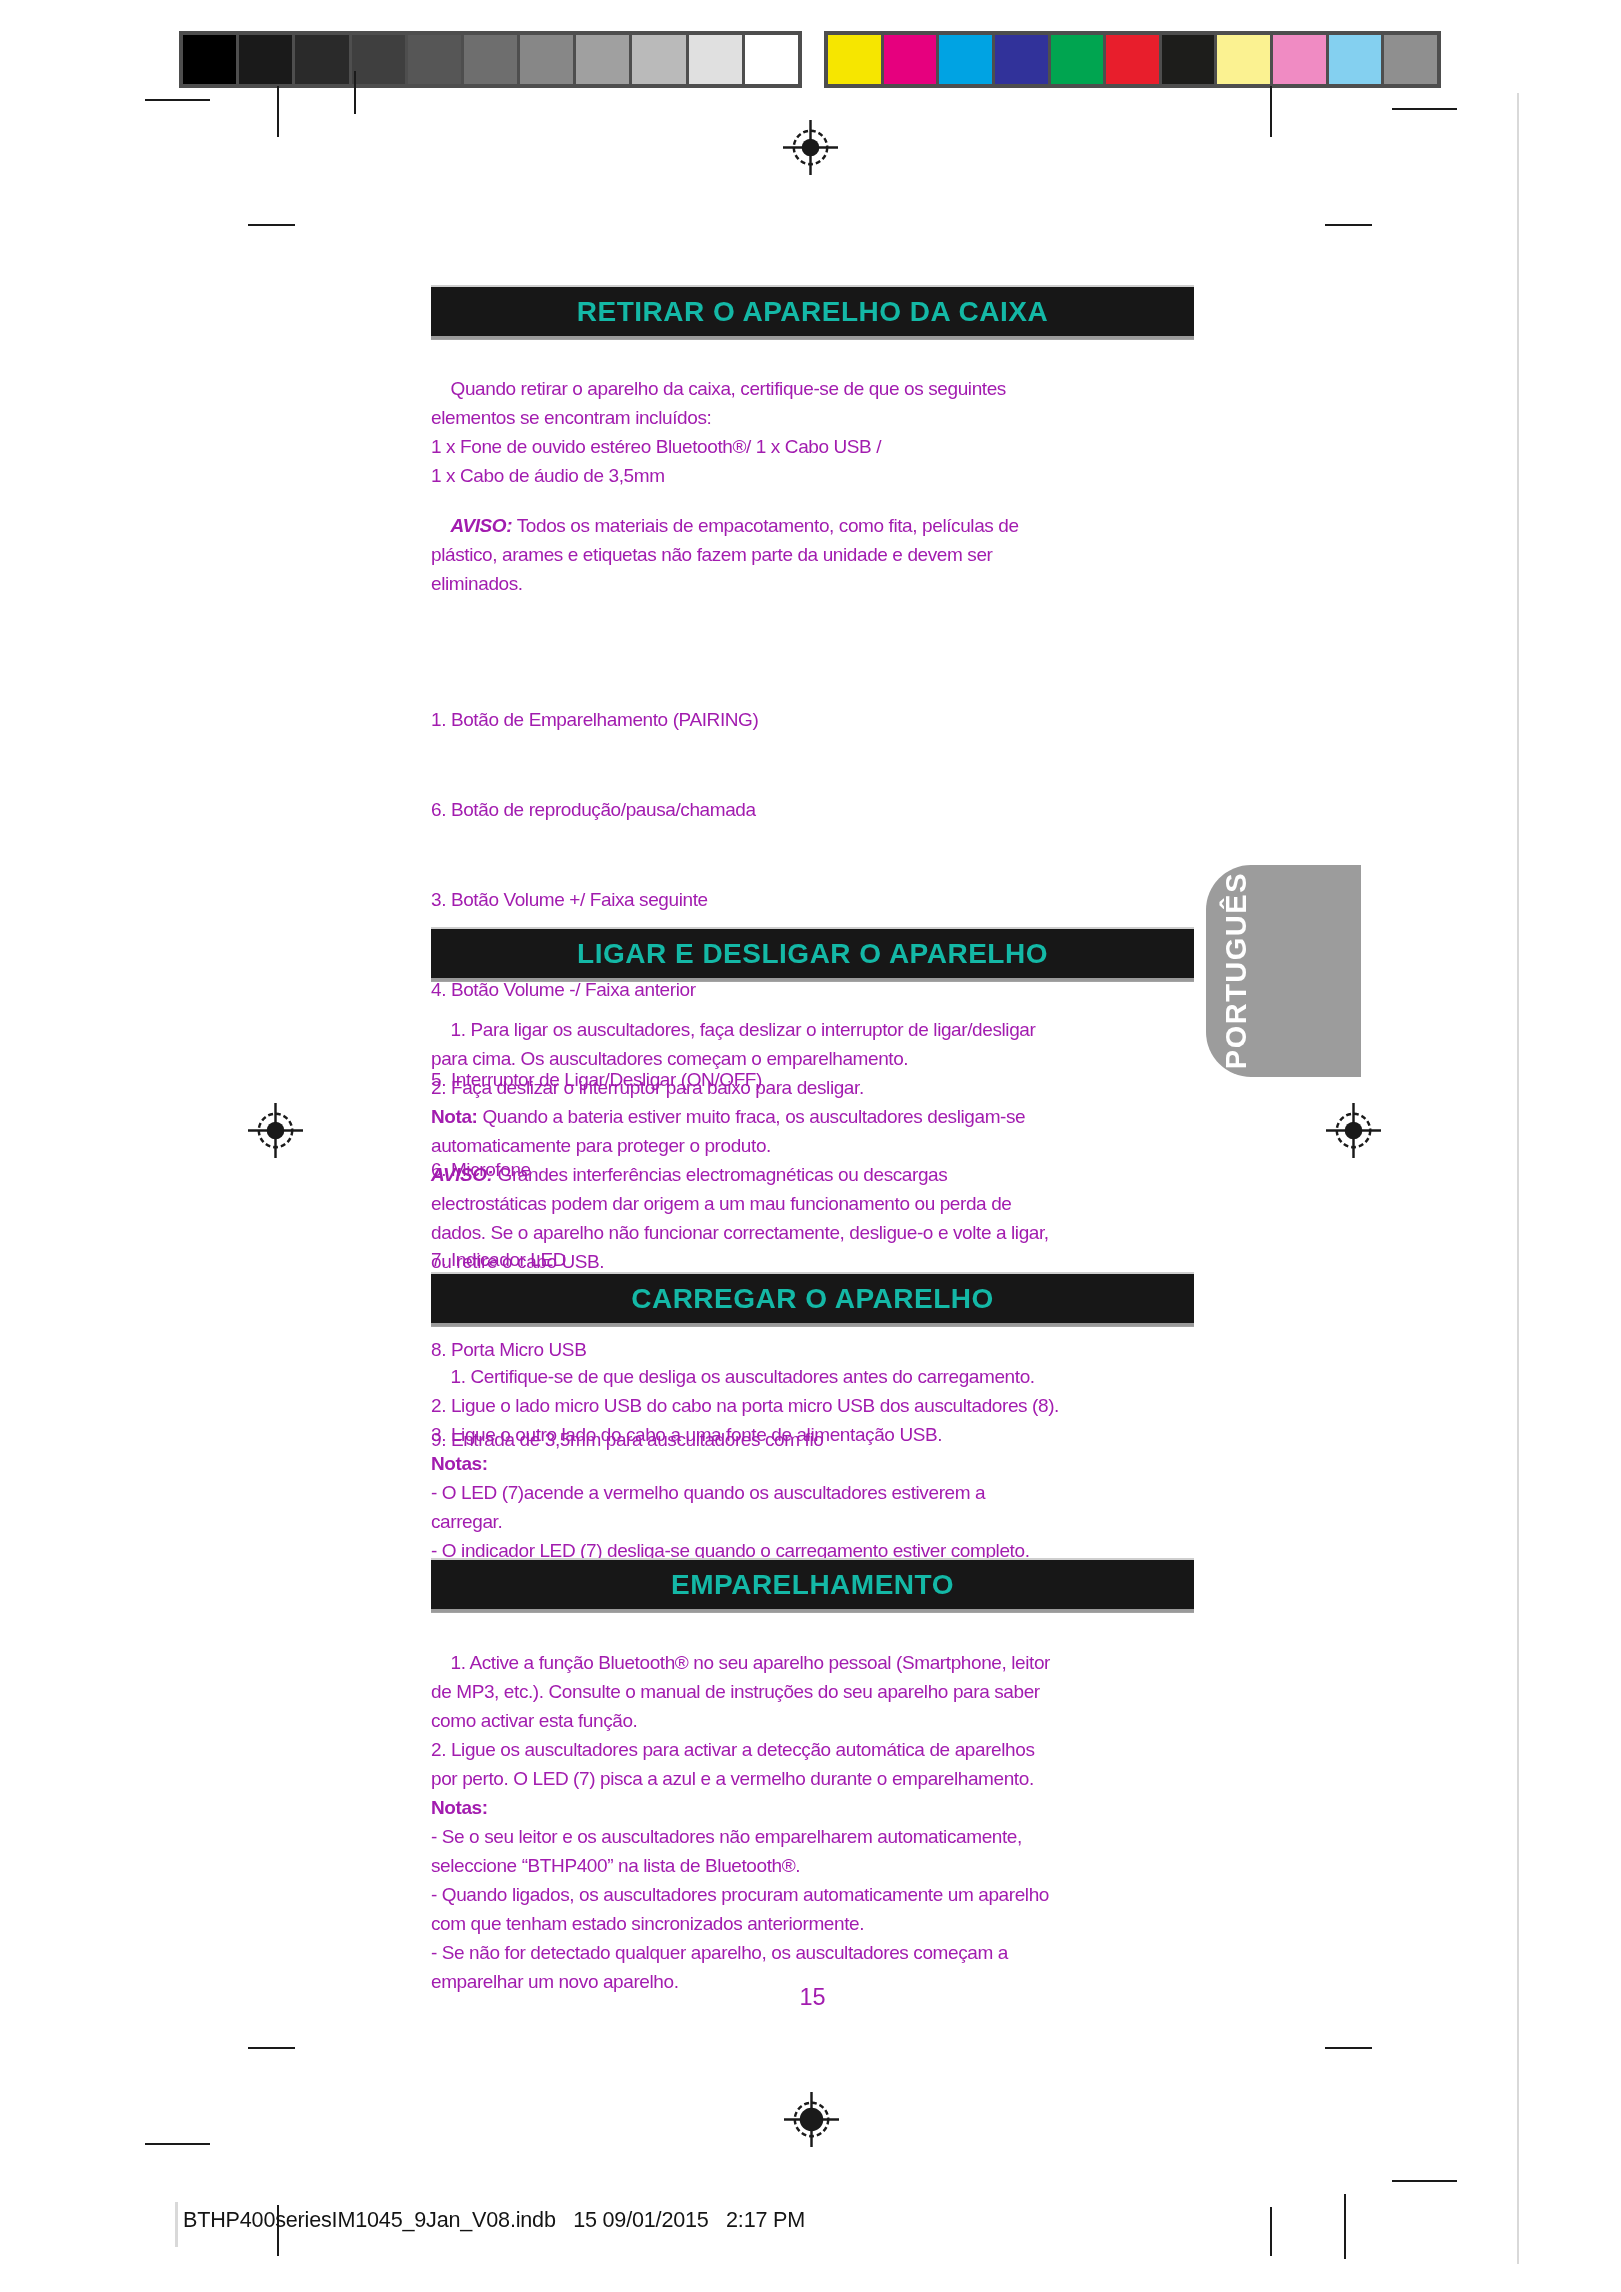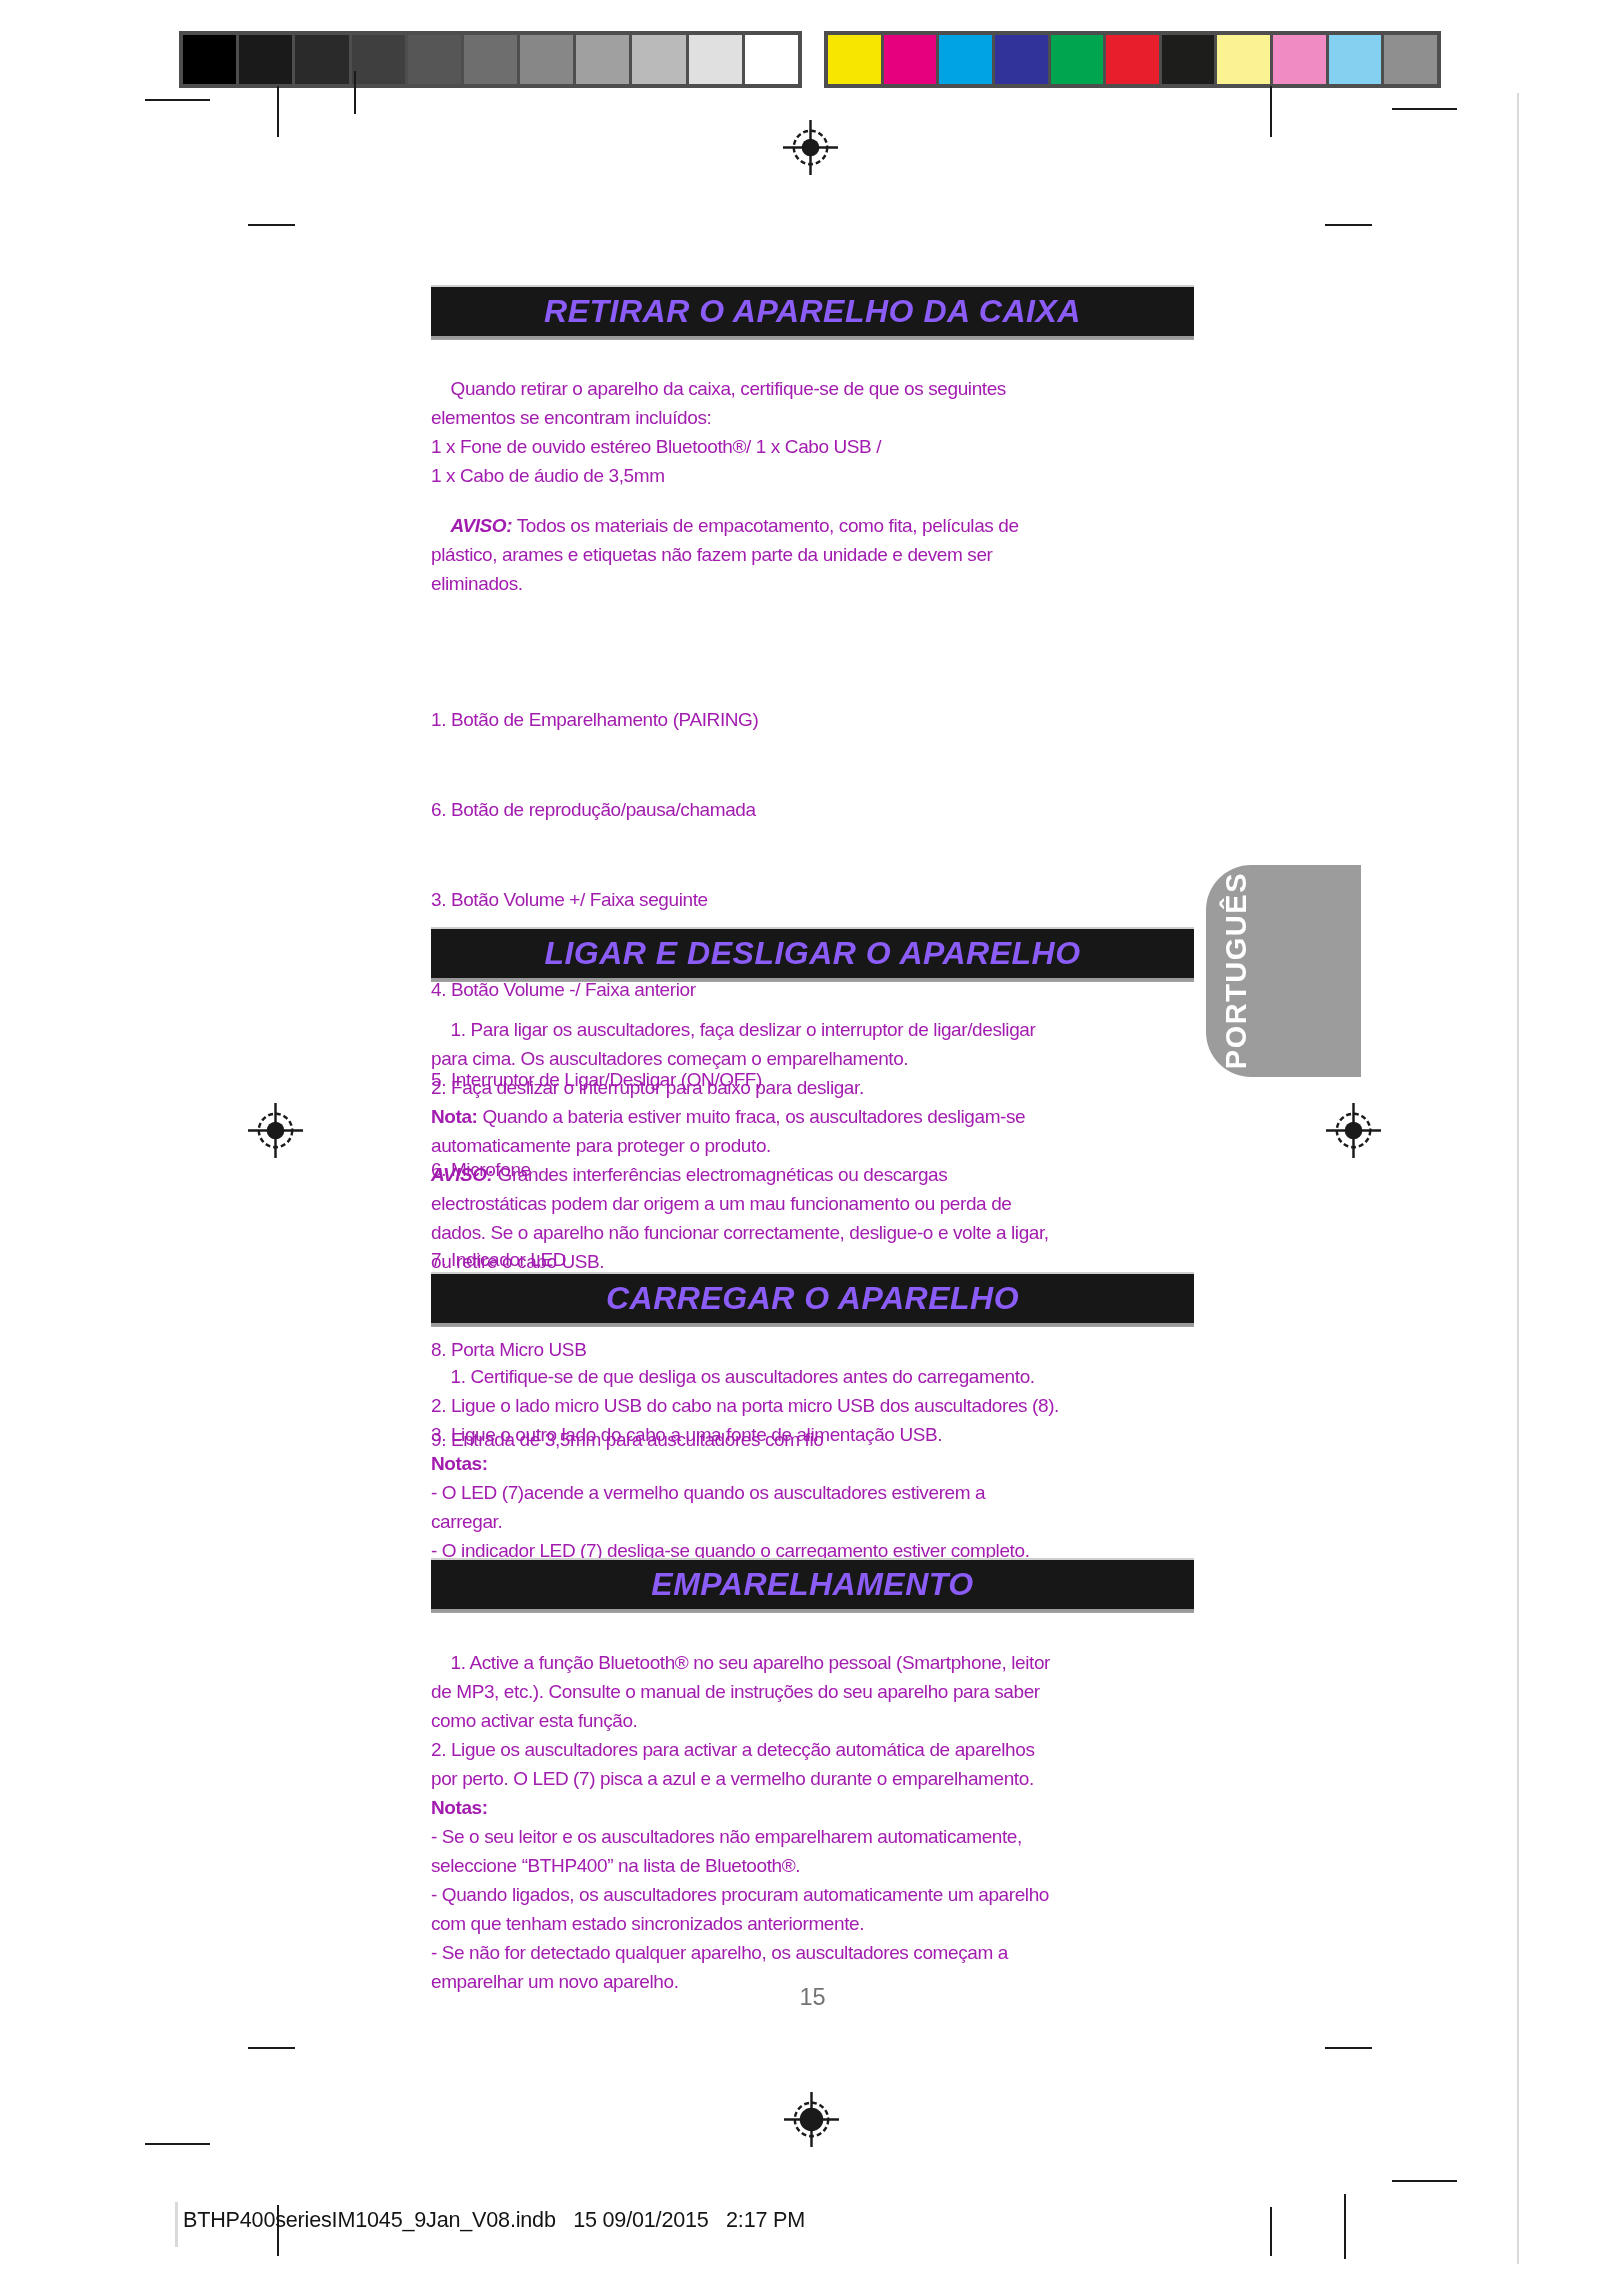--- a/index.html
+++ b/index.html
@@ -15,38 +15,38 @@
 
   
   .mk{position:absolute;background:#1a1a1a;}
   .mk.light{background:#d9d9d9;}
   .xhair{position:absolute;width:55px;height:55px;}
 
   
   .bar{position:absolute;left:431px;width:763px;height:51px;background:#171717;
        border-top:2.9px solid #cfcfcf;box-sizing:border-box;box-shadow:0 3.9px 0 #9a9a9a;
        display:flex;align-items:center;justify-content:center;}
-  .bar span{color:#8b5cf6;font-weight:bold;font-size:32px;letter-spacing:0.5px;font-style:italic;}
+  .bar span{color:#14b8a6;font-weight:bold;font-size:28px;letter-spacing:0.5px;}
 
   
   .body-text{position:absolute;left:431px;width:804px;font-size:19px;line-height:29px;
              letter-spacing:-0.4px;white-space:pre;color:#a21caf;}
   .body-text.list{line-height:30px;}
   .b{font-weight:bold;}
   .bi{font-weight:bold;font-style:italic;}
 
   
   .lang-tab{position:absolute;left:1206px;top:865px;width:155px;height:212px;
             background:#9c9c9c;border-radius:45px 0 0 45px;
             display:flex;align-items:center;justify-content:flex-start;}
   .lang-tab span{writing-mode:vertical-rl;transform:rotate(180deg);margin-left:13.7px;
                  color:#fff;font-weight:bold;font-size:29px;letter-spacing:1.5px;}
 
   .page-num{position:absolute;left:431px;width:763px;top:1984px;text-align:center;
-            font-size:23.5px;color:#737373;}
+            font-size:23.5px;color:#a21caf;}
   .imprint{position:absolute;left:183px;top:2207px;font-size:21.6px;letter-spacing:-0.2px;
            white-space:pre;color:#141414;}
 </style>
 </head>
 <body>
 
 <div class="sheet">
 
   <div class="swgroup gray">
     <div class="sw" style="background: rgb(0, 0, 0);"></div>

